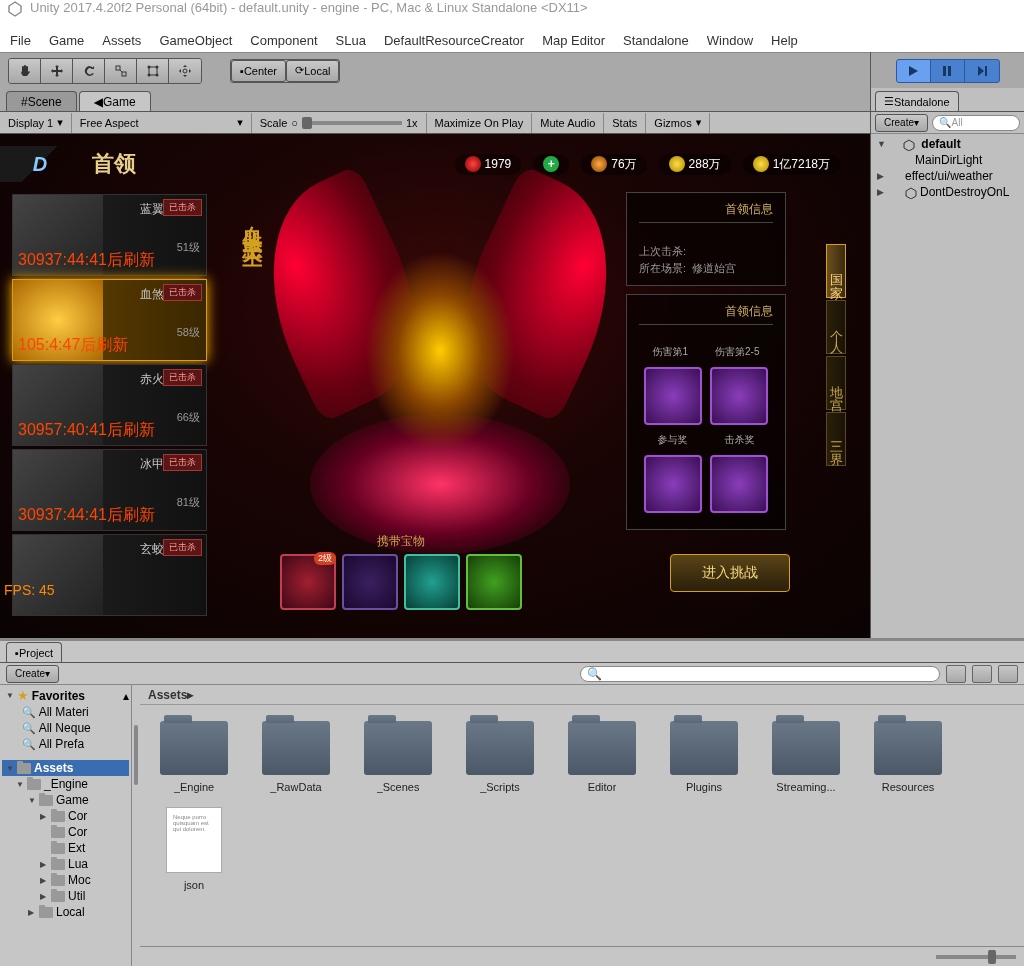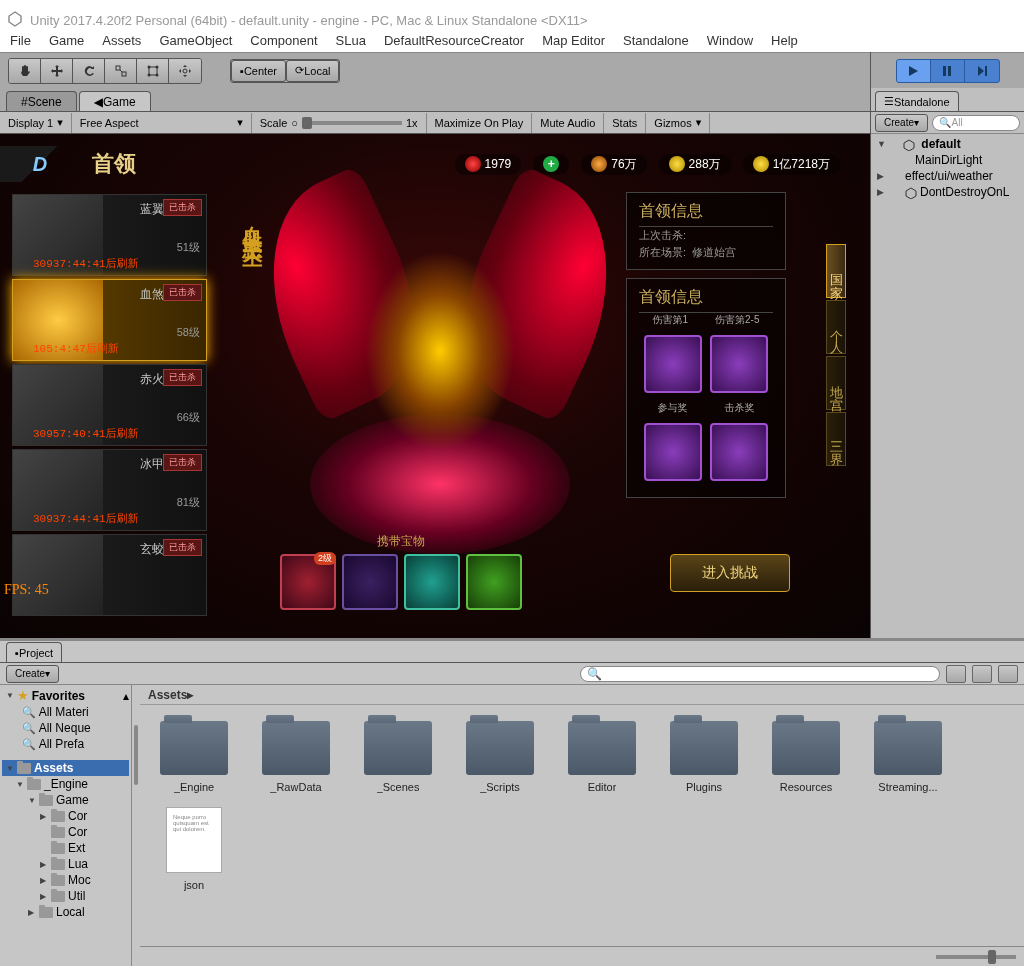--- a/index.html
+++ b/index.html
@@ -1,19 +1,19 @@
 <!DOCTYPE html>
 <html><head>
 <meta charset="utf-8">
 <style>
   * { box-sizing: border-box; margin: 0; padding: 0; font-family: "Segoe UI", Arial, sans-serif; }
   body { width: 1024px; height: 966px; background: #c0c0c0; overflow: hidden; font-size: 12px; }
   
   
-  .title-bar { height: 28px; background: #fff; display: flex; align-items: flex-end; padding: 0 6px; color: #999; font-size: 13px; }
+  .title-bar { height: 28px; background: #fff; display: flex; align-items: flex-start; padding: 0 6px; color: #999; font-size: 13px; }
   .title-bar .unity-logo { width: 18px; height: 18px; margin-right: 6px; display: flex; align-items: center; justify-content: center; }
   
   
   .menu-bar { height: 24px; background: #fff; display: flex; align-items: center; padding: 0 10px; gap: 18px; color: #333; font-size: 13px; }
   .menu-bar span { cursor: default; }
   
   
   .main-area { height: 586px; background: #a9a9a9; display: flex; }
   
   
@@ -53,37 +53,37 @@
   
   .boss-list { position: absolute; left: 12px; top: 60px; width: 195px; }
   .boss-card { height: 82px; background: linear-gradient(90deg,#222,#111); border: 1px solid #333; margin-bottom: 3px; position: relative; display: flex; }
   .boss-card.selected { background: linear-gradient(90deg,#6b4800,#3a2600); border-color: #d4a020; box-shadow: 0 0 12px #ffb000; }
   .boss-portrait { width: 90px; height: 100%; background: linear-gradient(135deg,#444,#222); position: relative; overflow:hidden;}
   .boss-portrait.gold { background: radial-gradient(#ffcc44,#aa6600); }
   .boss-info { flex: 1; padding: 6px; text-align: right; }
   .boss-name { color: #c8c8c8; font-size: 12px; }
   .boss-level { color: #999; font-size: 11px; margin-top: 22px; }
   .boss-tag { position: absolute; top: 4px; right: 4px; background: #5a1515; border: 1px solid #a33; color: #f99; font-size: 9px; padding: 1px 5px; }
-  .boss-timer { position: absolute; bottom: 4px; left: 20px; color: #ff4400; font-size: 11px; font-family: Liberation Mono, monospace; }
+  .boss-timer { position: absolute; bottom: 4px; left: 5px; color: #ff4400; font-size: 16px; }
   
   
   .boss-center { position: absolute; left: 240px; top: 60px; width: 370px; height: 460px; }
   .boss-center-title { position: absolute; left: 0; top: 16px; writing-mode: vertical-rl; color: #d4a020; font-size: 20px; font-weight: bold; letter-spacing: 6px; }
   .boss-figure { position: absolute; left: 60px; top: 0; width: 280px; height: 380px; }
   .boss-body { position: absolute; left: 50%; top: 15%; transform: translateX(-50%); width: 150px; height: 200px; background: radial-gradient(ellipse,#ffcc00,#884400 40%,transparent 70%); border-radius: 50% 50% 30% 30%; }
   .boss-wings { position: absolute; left: 0; top: 0; width: 100%; height: 70%; }
   .wing { position: absolute; width: 140px; height: 220px; background: radial-gradient(ellipse at 30% 30%,#ff0033,#660011 60%,transparent); border-radius: 70% 10% 60% 10%; }
   .wing.l { left: -30px; top: -10px; transform: rotate(-25deg); }
   .wing.r { right: -30px; top: -10px; transform: rotate(25deg) scaleX(-1); }
   .boss-base { position: absolute; bottom: 20px; left: 50%; transform: translateX(-50%); width: 260px; height: 140px; background: radial-gradient(ellipse,#ff3366 0%,#660022 50%,transparent 80%); border-radius: 50%; }
   
   
   .right-info { position: absolute; right: 14px; top: 58px; width: 230px; }
   .info-box { background: rgba(0,0,0,0.5); border: 1px solid #444; padding: 8px 12px; color: #999; font-size: 11px; margin-bottom: 8px; }
-  .info-title { color: #ccb060; text-align: left; font-size: 16px; margin-bottom: 0; border-bottom: 1px solid #444; padding-bottom: 4px;}
+  .info-title { color: #ccb060; text-align: right; font-size: 12px; margin-bottom: 20px; border-bottom: 1px solid #444; padding-bottom: 4px;}
   .info-row { display: flex; gap: 6px; padding: 1px 0; }
   
   .side-tabs { position: absolute; right: 0; top: 110px; width: 44px; }
   .side-tab { height: 54px; background: linear-gradient(90deg,#2a1f0a,#1a1306); border: 1px solid #5a4a20; color: #c8a850; font-size: 13px; display: flex; align-items: center; justify-content: center; writing-mode: vertical-rl; letter-spacing: 4px; margin-bottom: 2px;}
   .side-tab.active { background: linear-gradient(90deg,#6b5020,#3a2a10); border-color: #d4a020; color: #ffd880;}
   
   .reward-grid { display: grid; grid-template-columns: repeat(2, 58px); gap: 8px; padding: 8px 0; justify-content: center;}
   .reward-item { width: 58px; height: 58px; background: radial-gradient(#8a3dbb,#3a1055); border: 2px solid #a050d0; border-radius: 4px; position: relative;}
   
   
@@ -91,21 +91,21 @@
   .treasure-title { color: #c8a850; font-size: 12px; margin-bottom: 4px;}
   .treasure-slots { display: flex; gap: 6px; }
   .treasure-slot { width: 56px; height: 56px; border: 2px solid #6a50a0; border-radius: 4px; background: radial-gradient(#3a2060,#1a0830); position:relative;}
   .treasure-slot.red { background: radial-gradient(#a02030,#400818); border-color:#c04050;}
   .treasure-slot.teal { background: radial-gradient(#20a090,#084038); border-color:#40c0a0;}
   .treasure-slot.green { background: radial-gradient(#40a020,#184008); border-color:#60c040;}
   .slot-badge { position:absolute; top:-4px; right:-2px; background:#d04020; color:#fff; font-size:9px; padding:0 4px; border-radius:6px;}
   
   .enter-btn { position: absolute; bottom: 46px; right: 80px; width: 120px; height: 38px; background: linear-gradient(#5a4418,#2a1f0a); border: 1px solid #d4a020; color: #f4d880; font-size: 14px; display: flex; align-items: center; justify-content: center; border-radius: 4px;}
   
-  .fps { position: absolute; bottom: 40px; left: 4px; color: #ff8800; font-size: 14px; font-family: Liberation Serif, serif; }
+  .fps { position: absolute; bottom: 40px; left: 4px; color: #ff8800; font-size: 14px; font-family: Liberation Sans, sans-serif; }
   
   
   .right-col { width: 154px; background: #bfbfbf; border-left: 1px solid #555; display: flex; flex-direction: column;}
   .playback { height: 36px; background: #a9a9a9; display: flex; align-items: center; justify-content: center; gap: 0; border-top: 1px solid #888;}
   .play-group { display: flex; border: 1px solid #2a5aa0; border-radius: 3px; overflow: hidden; background:#4a80d0;}
   .play-btn { width: 34px; height: 22px; display: flex; align-items: center; justify-content: center; color: #1a3a70; border-right: 1px solid #2a5aa0;}
   .play-btn:last-child { border-right:none; }
   .play-btn.active { background: #6aa0f0; }
   
   .panel-tab-row { height: 24px; display: flex; align-items: flex-end; border-bottom: 1px solid #555; padding-left:4px;}
@@ -545,25 +545,25 @@
         <div class="folder-item">
             <div class="folder-big"></div>
             <div class="folder-label">Editor</div>
           </div>
         <div class="folder-item">
             <div class="folder-big"></div>
             <div class="folder-label">Plugins</div>
           </div>
         <div class="folder-item">
             <div class="folder-big"></div>
+            <div class="folder-label">Streaming...</div>
+          </div>
+        <div class="folder-item">
+            <div class="folder-big"></div>
             <div class="folder-label">Resources</div>
-          </div>
-        <div class="folder-item">
-            <div class="folder-big"></div>
-            <div class="folder-label">Streaming...</div>
           </div>
         <div class="folder-item">
             <div class="file-big">Neque porro quisquam est qui dolorem.</div>
             <div class="folder-label">json</div>
           </div>
       </div>
       <div class="proj-footer">
         <div class="zoom-slider"></div>
       </div>
     </div>

